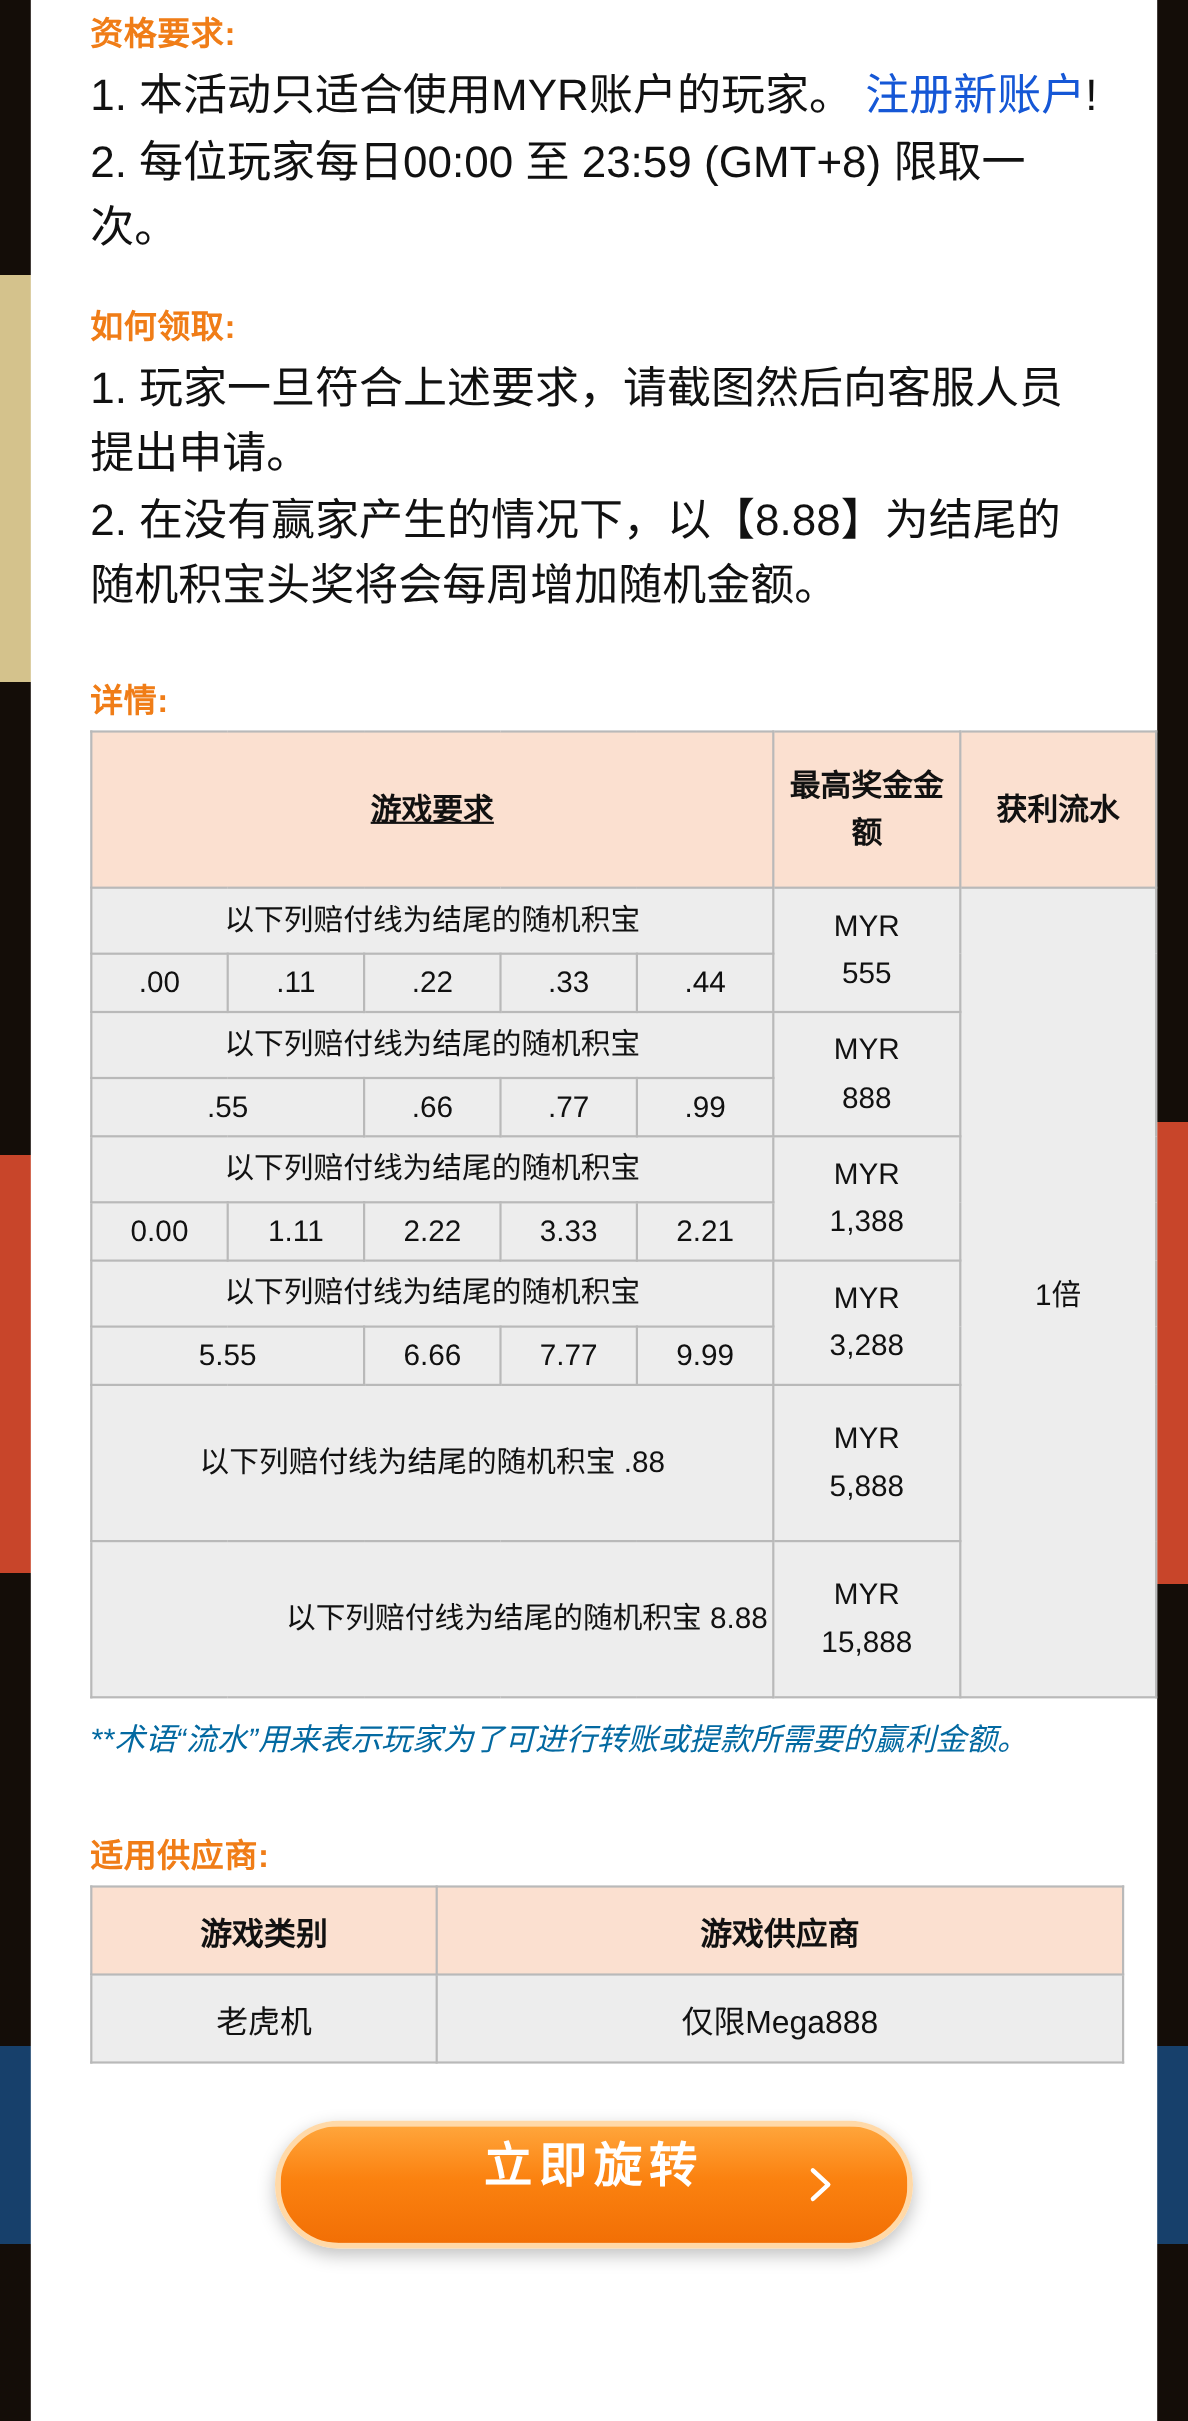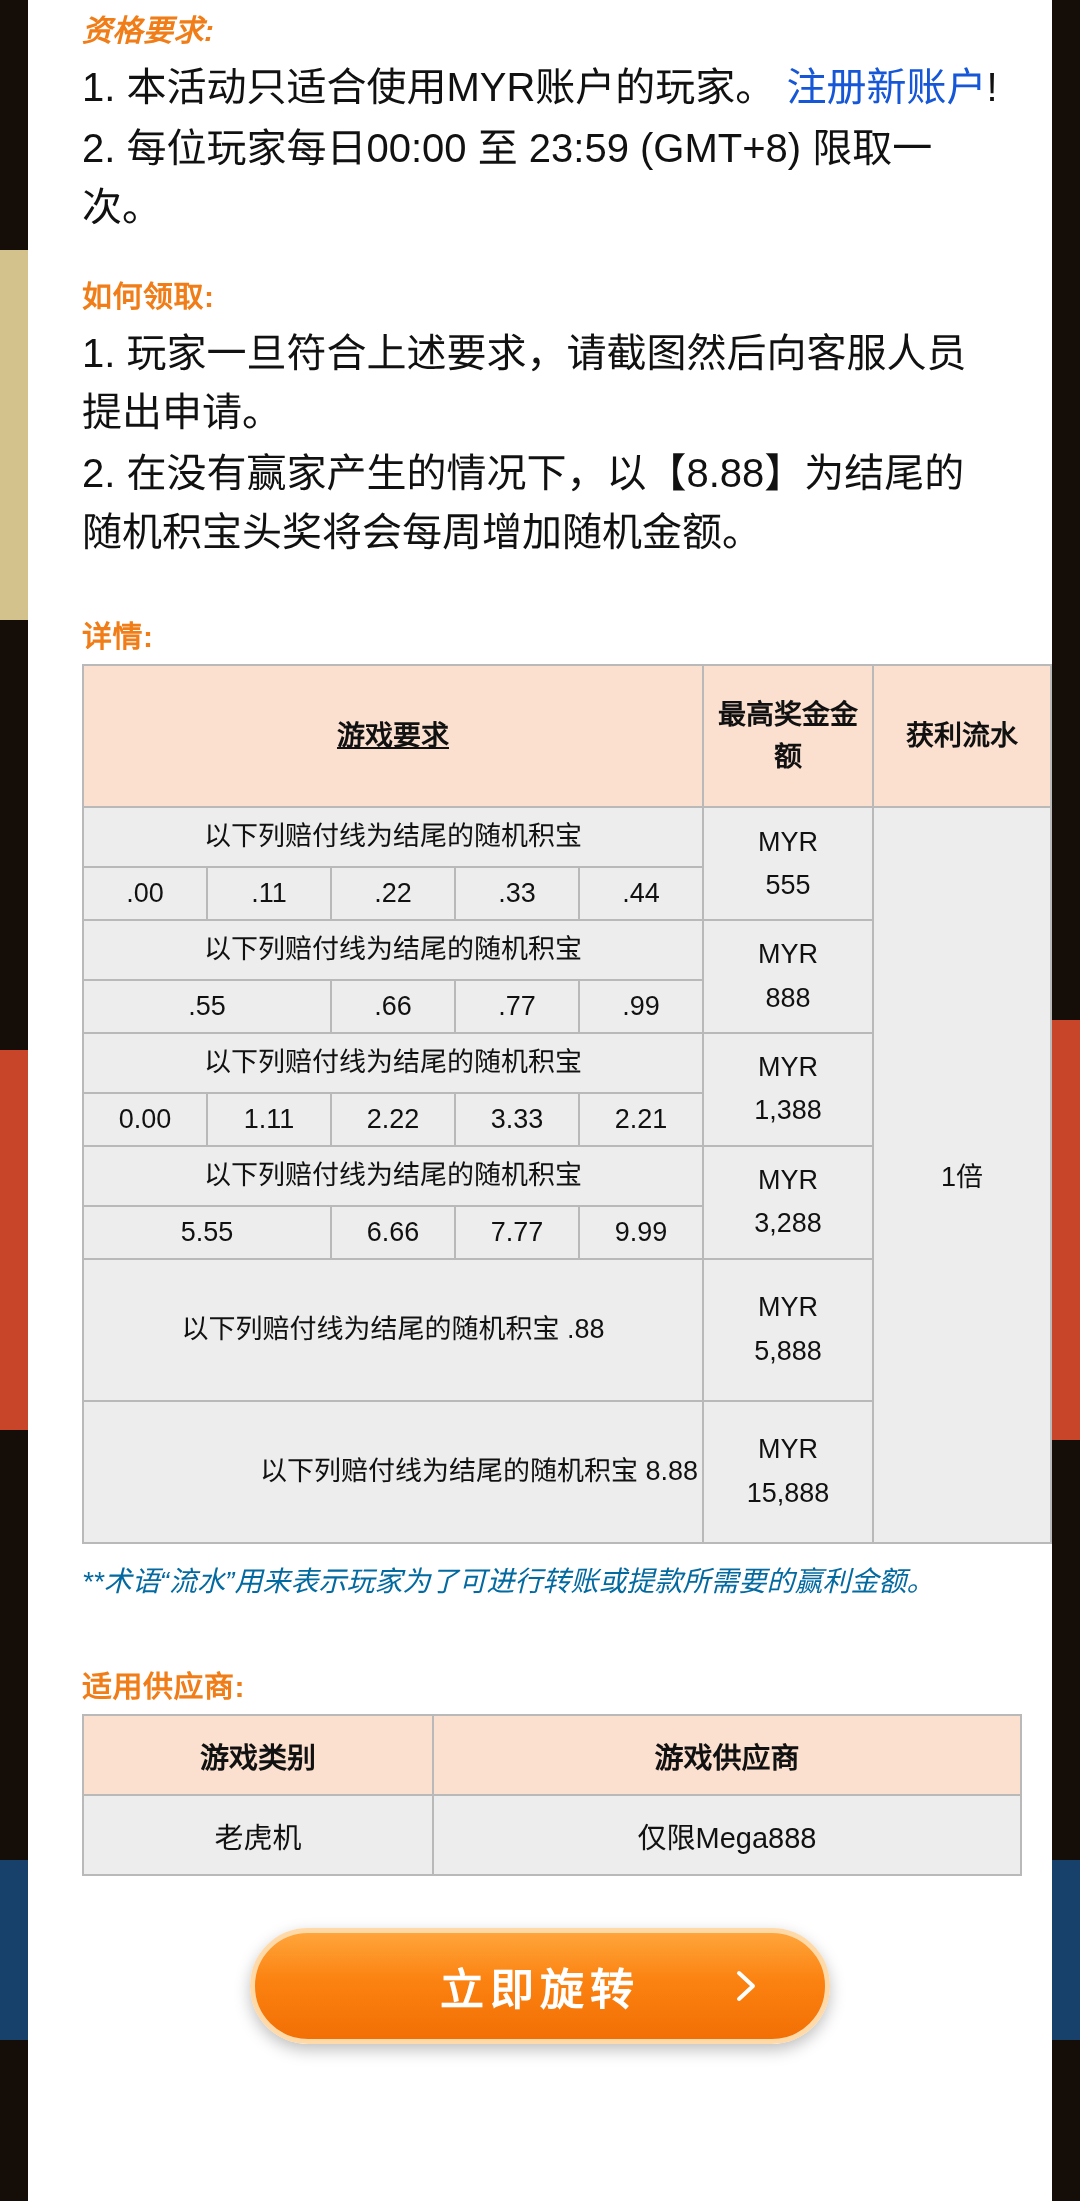--- a/index.html
+++ b/index.html
@@ -43,21 +43,21 @@
     padding: 0 26px 40px 26px;
   }
 
   .section-title {
     color: #f07d17;
     font-size: 30px;
     font-weight: bold;
     margin: 14px 0 8px 28px;
     letter-spacing: 0.5px;
   }
-  .section-title.first { margin-top: 6px; font-style: italic; }
+  .section-title.first { margin-top: 6px; }
 
   .para {
     color: #111;
     font-size: 40px;
     line-height: 1.48;
     margin: 0 0 2px 28px;
     padding-right: 24px;
   }
   .link {
     color: #1557d6;
@@ -117,21 +117,21 @@
   table.provider {
     border-collapse: collapse;
     width: 940px;
     margin-left: 28px;
     table-layout: fixed;
   }
   table.provider th, table.provider td {
     border: 2px solid #b9b9b9;
     text-align: center;
     color: #111;
-    padding: 18px 24px;
+    padding: 18px 6px;
     font-size: 29px;
   }
   table.provider th {
     background: #fbe0d0;
     font-weight: bold;
   }
   table.provider td {
     background: #ededed;
     font-weight: normal;
   }
@@ -144,21 +144,20 @@
   }
   .cta {
     position: relative;
     width: 580px;
     height: 116px;
     border-radius: 60px;
     background: linear-gradient(180deg, #ffa53b 0%, #fb8210 45%, #f26f05 100%);
     border: 5px solid #ffd9a8;
     box-shadow: 0 6px 16px rgba(0,0,0,0.25);
     display: flex;
-    align-items: center;
     justify-content: center;
     color: #fff;
     font-size: 44px;
     font-weight: bold;
     letter-spacing: 6px;
     cursor: pointer;
     box-sizing: border-box;
   }
   .cta .arrow {
     position: absolute;

